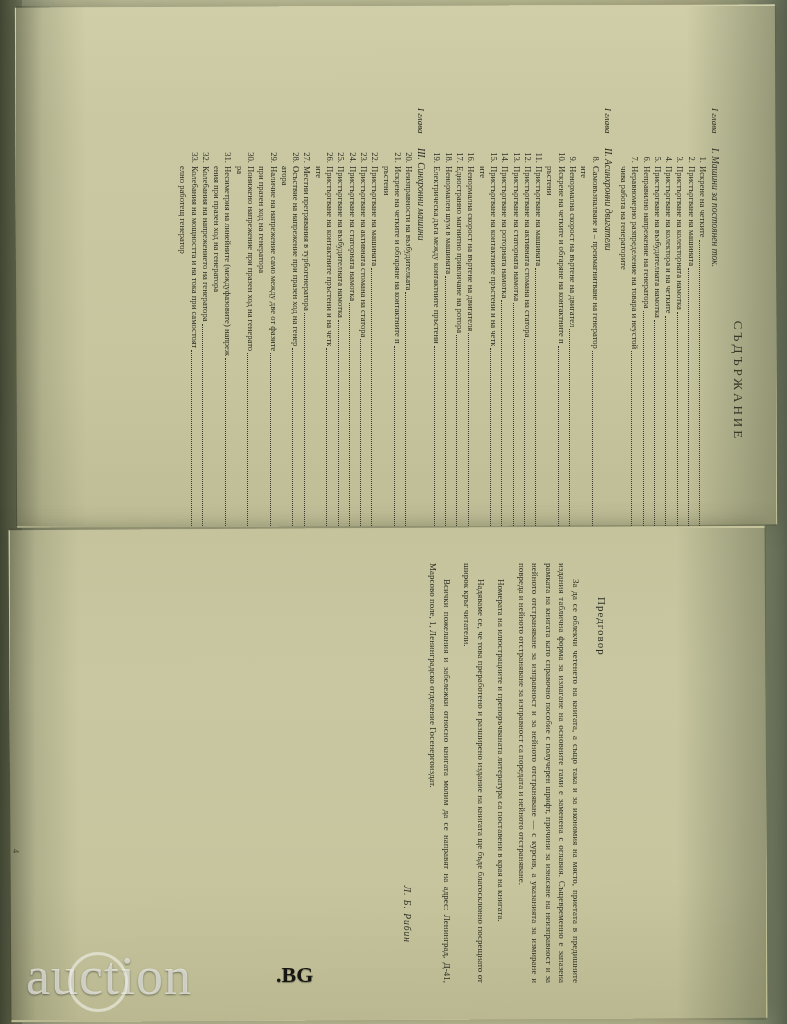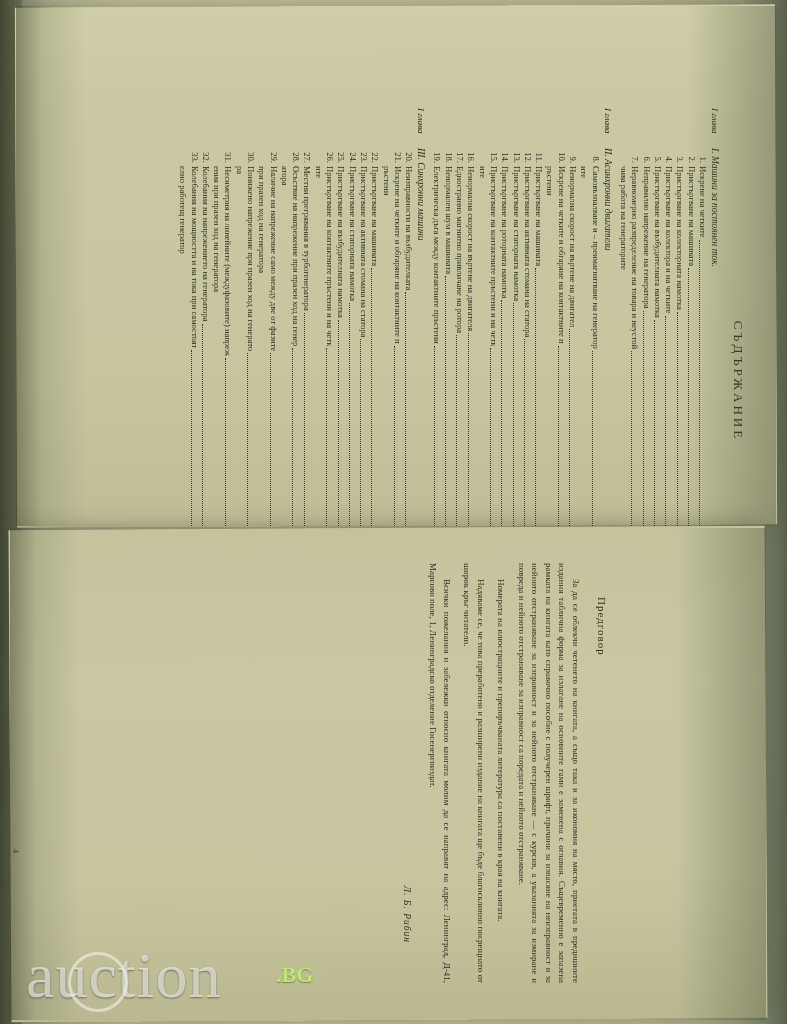--- a/index.html
+++ b/index.html
@@ -150,34 +150,34 @@
   
   .wm{
     position:absolute;
     left:26px;bottom:6px;
     width:420px;height:70px;
     pointer-events:none;
     opacity:.88;
   }
   .wm-text{
     font-family:"Liberation Serif", serif;
-    font-size:64px;
+    font-size:54px;
     letter-spacing:1px;
     color:rgba(250,250,250,.72);
     text-shadow:0 1px 2px rgba(40,42,30,.6);
     line-height:56px;
   }
   .wm-bg{
     position:absolute;left:42px;top:4px;
     width:54px;height:54px;border-radius:50%;
     border:3px solid rgba(250,250,250,.6);
   }
   .wm-sub{
     position:absolute;left:250px;top:14px;
-    font-size:22px;color:#bef264;font-weight:bold;
+    font-size:22px;color:#000000;font-weight:bold;
     text-shadow:0 1px 1px rgba(40,42,30,.5);
   }
   .spine{
     position:absolute;left:0;top:0;width:22px;height:1024px;
     background:linear-gradient(90deg,#414734 0%, #5a6048 60%, #6d735a 100%);
   }
 </style>
 </head>
 <body>
 

